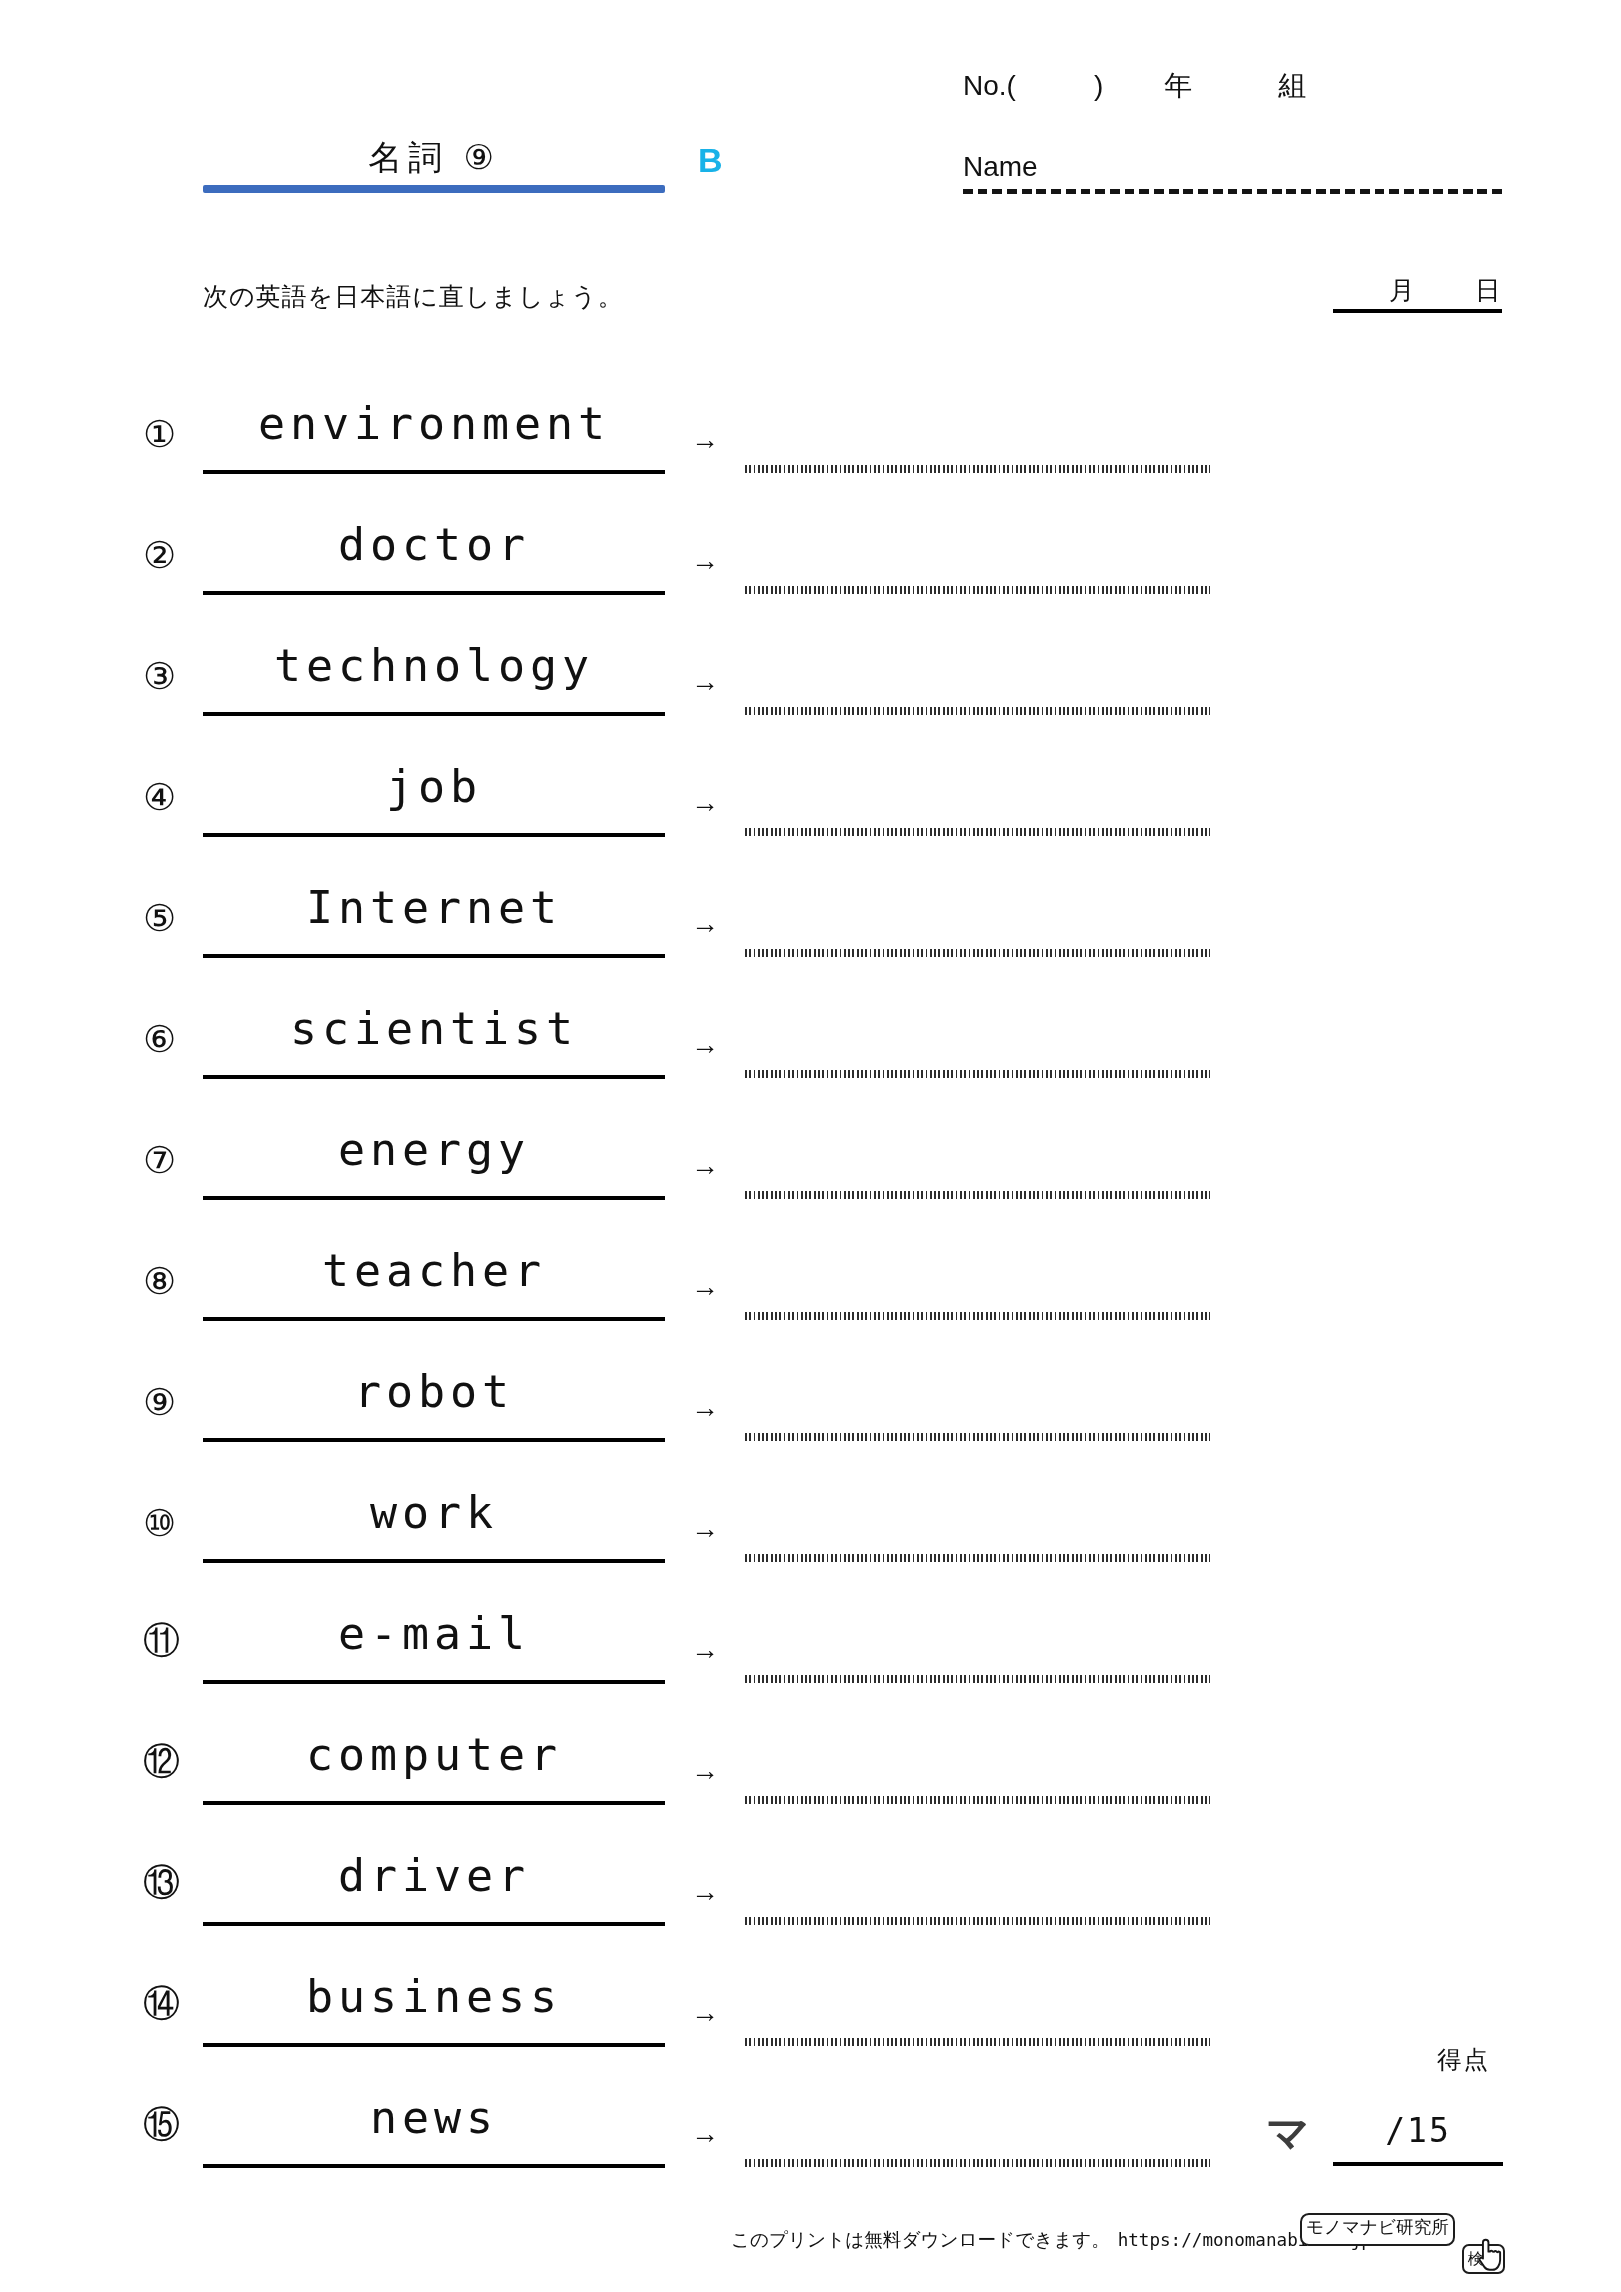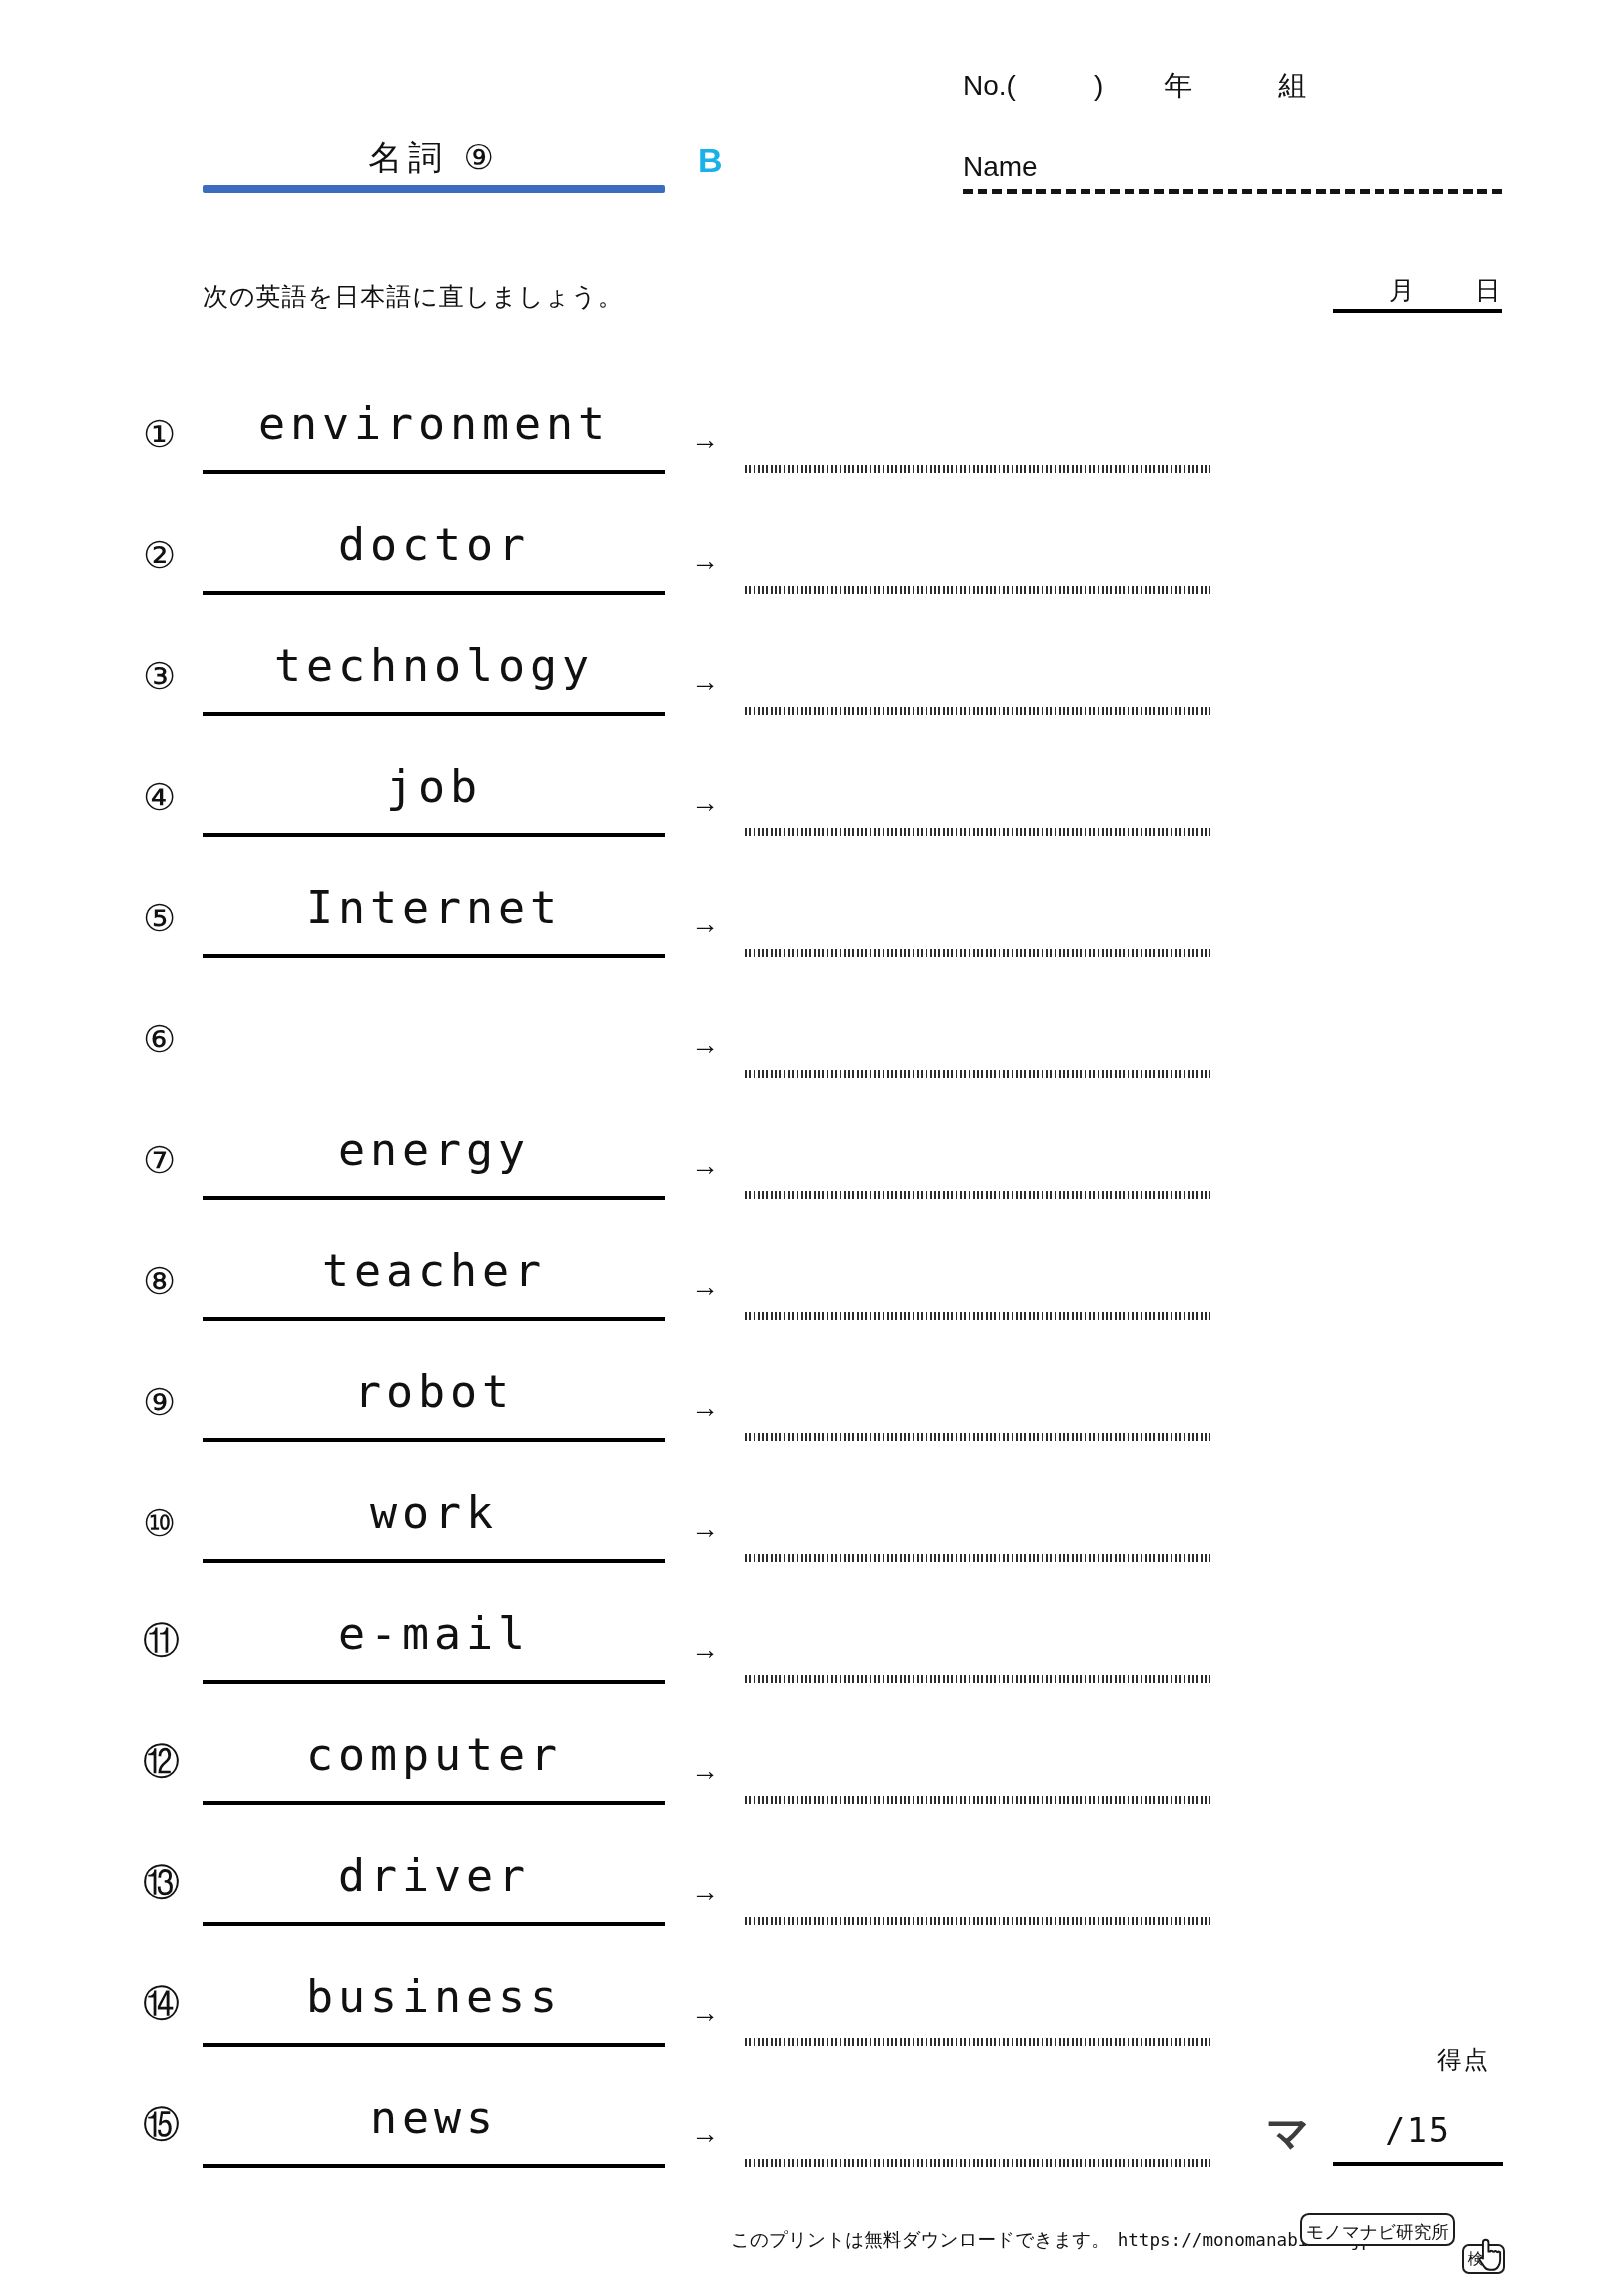--- a/index.html
+++ b/index.html
@@ -72,21 +72,21 @@
     text-align:center;font-size:33px;letter-spacing:2px;
     font-family:"DejaVu Sans Mono","Liberation Mono",monospace;
   }
   .score-line{position:absolute;left:1333px;top:2162px;width:170px;height:3.9px;background:#000;}
   
   .footer-text{position:absolute;left:731px;top:2227px;font-size:18.6px;white-space:nowrap;}
   .footer-text .url{margin-left:7.8px;font-family:"DejaVu Sans Mono","Liberation Mono",monospace;font-size:17.6px;}
   .search-box{
     position:absolute;left:1300px;top:2213px;width:155px;height:33px;
     border:2.9px solid #1d1d1d;border-radius:8.8px;
-    display:flex;align-items:flex-end;justify-content:center;
+    display:flex;align-items:flex-start;justify-content:center;
     font-size:17.6px;background:#fff;box-sizing:border-box;
   }
   .search-btn{
     position:absolute;left:1462px;top:2215px;width:43px;height:30px;
     border:2.5px solid #1d1d1d;border-radius:6.9px;
     display:flex;align-items:center;justify-content:center;
     font-size:15.7px;background:#fff;box-sizing:border-box;margin-top:29px;
   }
   .cursor-icon{position:absolute;left:1474px;top:2236px;width:33px;height:39px;}
 </style>
@@ -139,20 +139,21 @@
 
     <div class="row">
       <span class="num">⑤</span>
       <span class="word-line"><span class="word">Internet</span></span>
       <span class="arrow">→</span>
       <span class="answer-line"></span>
     </div>
 
     <div class="row">
       <span class="num">⑥</span>
+      <span class="word-line"><span class="word">scientist</span></span>
       <span class="arrow">→</span>
       <span class="answer-line"></span>
     </div>
 
     <div class="row">
       <span class="num">⑦</span>
       <span class="word-line"><span class="word">energy</span></span>
       <span class="arrow">→</span>
       <span class="answer-line"></span>
     </div>

